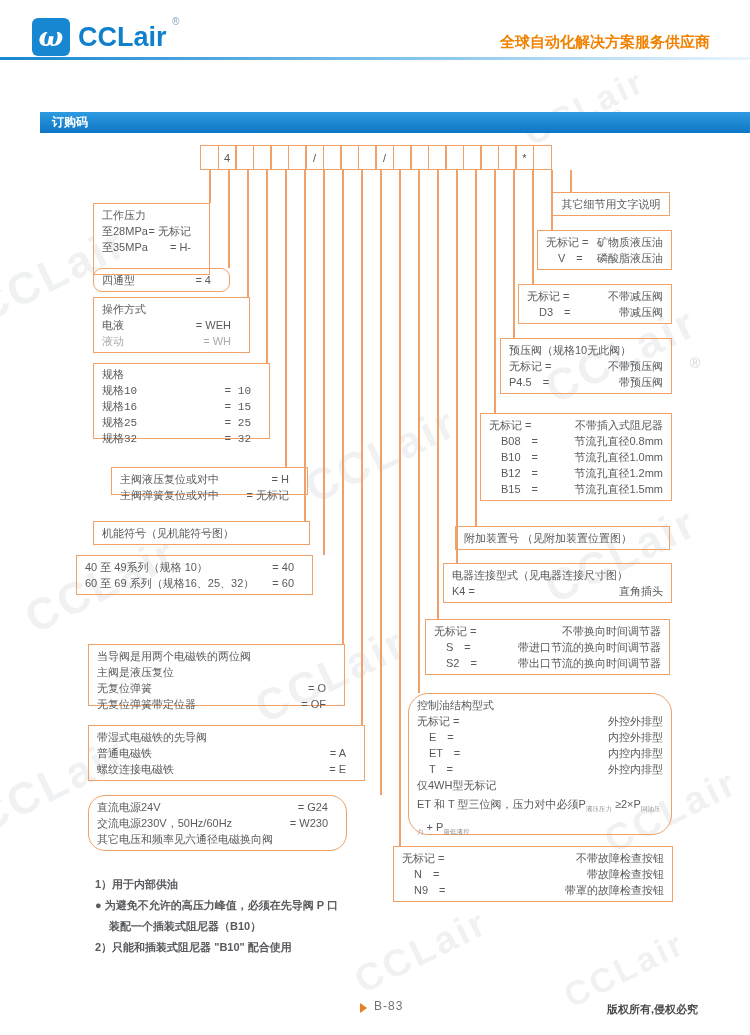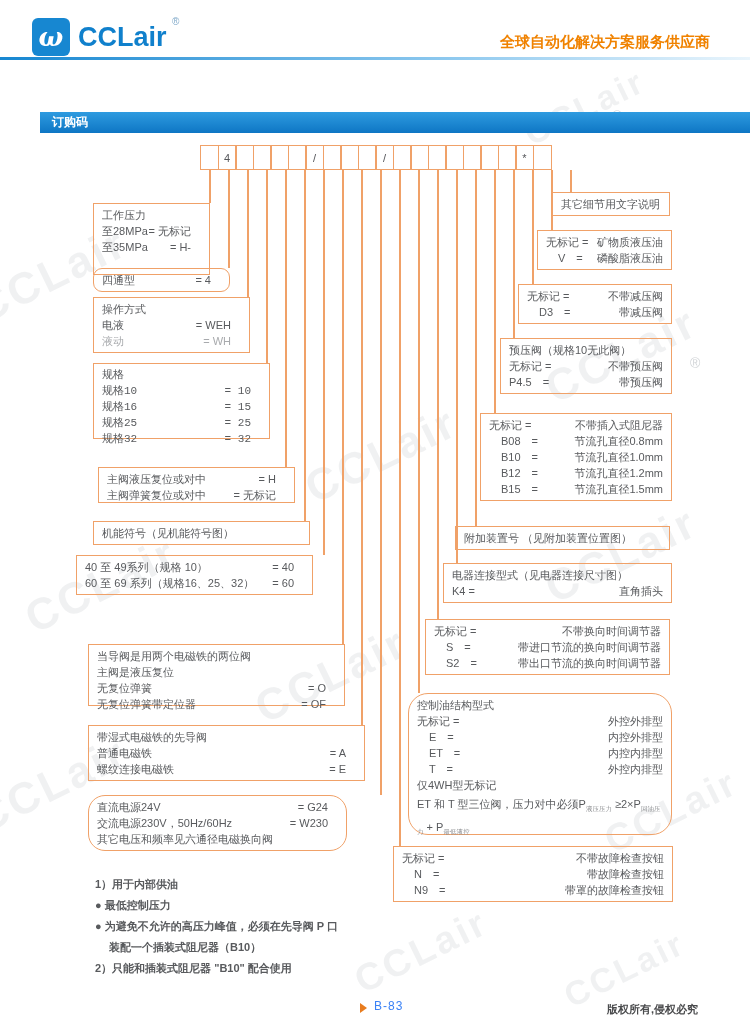--- a/index.html
+++ b/index.html
@@ -31,30 +31,30 @@
   .cell:first-child{margin-left:0;}
   
   .vline{position:absolute;width:1.5px;background:var(--bd);}
   
   .box{position:absolute;border:1.5px solid var(--bd);box-sizing:border-box;
        font-size:11px;color:var(--tx);padding:3px 8px;background:transparent;}
   .row{display:flex;justify-content:space-between;line-height:16px;white-space:nowrap;}
   .row.muted{color:#a8aaad;}
   .box.lft .row span:last-child{padding-right:10px;}
   .box.center{text-align:center;}
-  .box.center .row{justify-content:flex-start;}
+  .box.center .row{justify-content:center;}
   .ind{padding-left:12px;}
   .formula{display:block;line-height:18px;margin-top:2px;}
   .formula sub{font-size:6.5px;color:#8b8d90;}
   
   .notes{position:absolute;left:95px;top:874px;font-size:11px;color:var(--tx);line-height:21px;font-weight:bold;}
   
   .pg-tri{position:absolute;left:360px;top:1003px;width:0;height:0;
           border-left:7px solid #e87c1e;border-top:5px solid transparent;border-bottom:5px solid transparent;}
-  .pg-num{position:absolute;left:374px;top:999px;font-size:12px;color:#3b82f6;letter-spacing:1px;}
+  .pg-num{position:absolute;left:374px;top:999px;font-size:12px;color:#737373;letter-spacing:1px;}
   .copyright{position:absolute;left:607px;top:1002px;font-size:11px;font-weight:bold;color:#4a4b4d;}
   
   .wm{position:absolute;font-size:44px;font-weight:bold;color:rgba(150,158,165,0.14);
       transform:rotate(-26deg);letter-spacing:3px;pointer-events:none;white-space:nowrap;}
   .wmr{position:absolute;font-size:14px;color:rgba(150,158,165,0.45);pointer-events:none;}
 </style>
 </head>
 <body>
 
 <div id="page">
@@ -179,21 +179,21 @@
     <div class="row">
         <span>规格25</span>
         <span>= 25</span>
       </div>
     <div class="row">
         <span>规格32</span>
         <span>= 32</span>
       </div>
   </div>
 
-  <div class="box lft" style="left:98px;top:467px;width:197px;height:36px;">
+  <div class="box lft" style="left:111px;top:467px;width:197px;height:28px;">
     <div class="row">
         <span>主阀液压复位或对中</span>
         <span>= H</span>
       </div>
     <div class="row">
         <span>主阀弹簧复位或对中</span>
         <span>= 无标记</span>
       </div>
   </div>
 
@@ -402,21 +402,20 @@
         <span>带故障检查按钮</span>
       </div>
     <div class="row">
         <span class="ind">N9　=</span>
         <span>带罩的故障检查按钮</span>
       </div>
   </div>
 
   <div class="notes">
     <div>1）用于内部供油</div>
-    <div>● 最低控制压力</div>
     <div>● 为避免不允许的高压力峰值，必须在先导阀 P 口</div>
     <div>　 装配一个插装式阻尼器（B10）</div>
     <div>2）只能和插装式阻尼器 "B10" 配合使用</div>
   </div>
 
   <div class="pg-tri"></div>
   <div class="pg-num">B-83</div>
   <div class="copyright">版权所有,侵权必究</div>
 
 </div>

